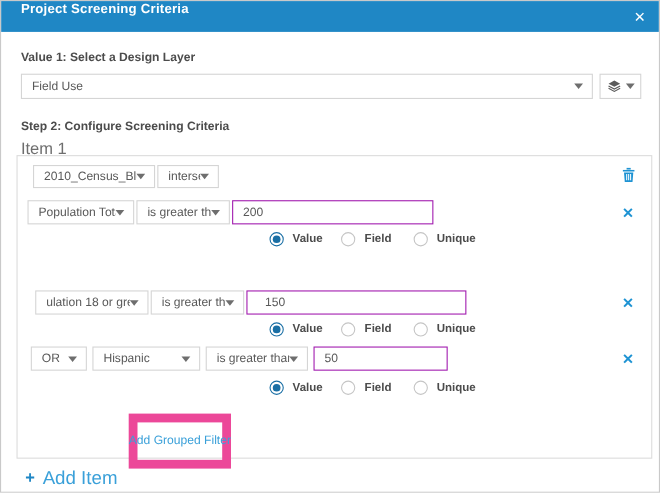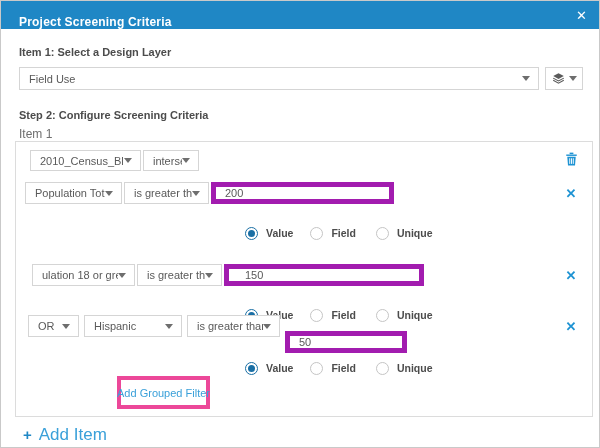--- a/index.html
+++ b/index.html
@@ -3,65 +3,65 @@
 <meta charset="utf-8">
 <style>
   * { margin:0; padding:0; box-sizing:border-box; }
   html,body { background:#e8e8e8; font-family:"Liberation Sans", sans-serif; }
   .dialog {
     position:relative; width:600px; height:448px; background:#fff;
     border:1px solid #c9c9c9; overflow:hidden;
   }
   .header {
     position:absolute; top:0; left:0; width:100%; height:28px;
-    background:#1f87c5; display:flex; align-items:flex-end;
+    background:#1f87c5; display:flex; align-items:flex-start;
   }
   .header-title { color:#fff; font-size:12px; font-weight:bold; margin-left:18px; letter-spacing:.2px; }
   .header-close {
     position:absolute; right:12px; top:0; height:28px; display:flex; align-items:center;
     color:#fff; font-size:13px; cursor:pointer;
   }
   .section-label { position:absolute; left:18px; font-size:11px; font-weight:bold; color:#4c4c4c; }
-  .plain-label { position:absolute; left:18px; font-size:12px; color:#6e6e6e; }
+  .plain-label { position:absolute; left:18px; font-size:15px; color:#6e6e6e; }
 
   .dd {
     position:absolute; height:22px; background:#fff; border:1px solid #d5d5d5;
     display:flex; align-items:center; cursor:pointer;
   }
   .dd .dd-text {
     flex:1; font-size:11px; color:#595959; padding:0 6px 0 9px;
     white-space:nowrap; overflow:hidden;
   }
   .caret {
     width:0; height:0; border-left:4px solid transparent; border-right:4px solid transparent;
     border-top:5px solid #6e6e6e; margin-right:8px; flex-shrink:0;
   }
   .val-input {
-    position:absolute; height:22px; border:5px solid #a21caf; background:#fff;
+    position:absolute; height:22px; border:1px solid #a21caf; background:#fff;
     font-size:11px; color:#595959; padding:0 9px; font-family:"Liberation Sans", sans-serif; outline:none;
   }
   .icon-btn { position:absolute; cursor:pointer; display:flex; align-items:center; justify-content:center; }
   .x-remove { color:#1e93d3; font-size:13px; font-weight:bold; line-height:1; }
 
   .item-box { position:absolute; left:14px; top:140px; width:578px; height:276px; border:1px solid #dcdcdc; background:#fff; }
 
-  .radio-row { position:absolute; display:flex; align-items:center; height:14px;margin-top:16px; }
+  .radio-row { position:absolute; display:flex; align-items:center; height:14px; }
   .radio-group { display:flex; align-items:center; cursor:pointer; }
   .radio-circle {
     width:13px; height:13px; border-radius:50%; background:#fff;
     border:1px solid #c5c5c5; display:flex; align-items:center; justify-content:center; flex-shrink:0;
   }
   .radio-circle.selected { border:1.5px solid #1a6fa5; }
   .radio-dot { width:7px; height:7px; border-radius:50%; background:#1a6fa5; }
   .radio-label { font-size:10.5px; font-weight:bold; color:#4c4c4c; margin:0 0 0 8px; }
 
   .link { position:absolute; color:#3aa0d9; font-size:11px; cursor:pointer; white-space:nowrap; }
   .grouped-filter-box {
-    position:absolute; left:101px; top:234px; width:93px; height:33px;
-    border:4px solid #ec4899; display:flex; align-items:center; justify-content:center; cursor:pointer;
+    position:absolute; left:101px; top:234px; width:93px; height:50px;
+    border:8px solid #ec4899; display:flex; align-items:center; justify-content:center; cursor:pointer;
   }
   .grouped-filter-box .link-inline { color:#3aa0d9; font-size:11px; white-space:nowrap; }
 
   .add-item { position:absolute; left:22px; top:424px; display:flex; align-items:center; cursor:pointer; }
   .plus-glyph { color:#1f87c5; font-size:15px; font-weight:bold; line-height:14px; }
   .add-item-text { color:#3aa0d9; font-size:17px; margin-left:7px; }
 
   .layer-btn {
     position:absolute; left:544px; top:66px; width:38px; height:23px;
     border:1px solid #d5d5d5; background:#fff; display:flex; align-items:center; justify-content:center;
@@ -71,21 +71,21 @@
 </head>
 <body>
 
 <div class="dialog">
 
   <div class="header">
     <span class="header-title">Project Screening Criteria</span>
     <span class="header-close">✕</span>
   </div>
 
-  <div class="section-label" style="top:45px;">Item 1: Select a Design Layer</div>
+  <div class="section-label" style="top:45px;">Value 1: Select a Design Layer</div>
   <div class="dd" style="left:18px; top:66px; width:520px; height:23px;">
     <span class="dd-text">Field Use</span>
     <span class="caret"></span>
   </div>
   <div class="layer-btn">
     <span style="display:flex;">
       <svg viewBox="0 0 16 16" width="13" height="13">
         <polygon points="8,1.5 14.5,5 8,8.5 1.5,5" fill="#5a5a5a"></polygon>
         <path d="M1.5 7.5 L8 11 L14.5 7.5" fill="none" stroke="#5a5a5a" stroke-width="1.3"></path>
         <path d="M1.5 10.2 L8 13.7 L14.5 10.2" fill="none" stroke="#5a5a5a" stroke-width="1.3"></path>
@@ -184,21 +184,21 @@
       <span class="caret"></span>
     </div>
     <div class="dd" style="left:12px; top:173px; width:51px; height:22px;">
       <span class="dd-text">OR</span>
       <span class="caret"></span>
     </div>
     <div class="dd" style="left:171px; top:173px; width:93px; height:22px;">
       <span class="dd-text">is greater than</span>
       <span class="caret"></span>
     </div>
-    <input class="val-input" style="left: 269px; top: 173px; width: 122px; margin-top: 16px;" value="50">
+    <input class="val-input" style="left: 269px; top: 173px; width: 122px;" value="50">
     <div class="icon-btn" style="left:547px; top:176px; width:16px; height:16px;">
       <span class="x-remove">✕</span>
     </div>
 
     <div class="radio-row" style="left:229px; top:203px;">
       <span class="radio-group">
         <span class="radio-circle selected">
             <span class="radio-dot"></span>
           </span>
         <span class="radio-label">Value</span>

